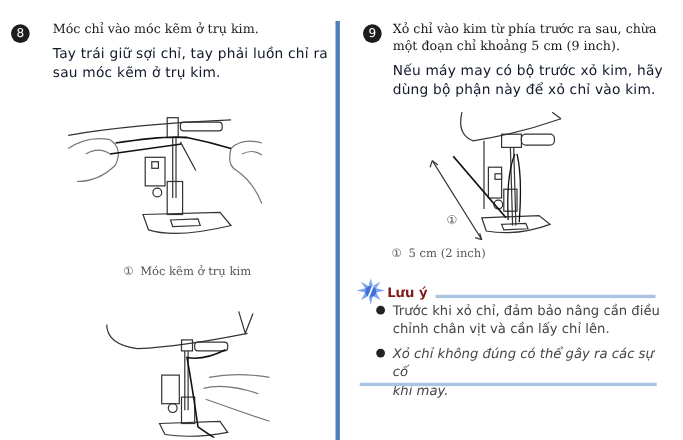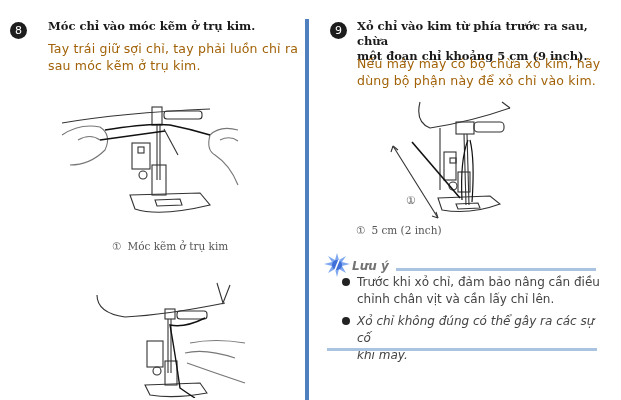--- a/index.html
+++ b/index.html
@@ -2,28 +2,28 @@
 <html><head>
 <meta charset="utf-8">
 <style>
   html, body { margin:0; padding:0; background:#ffffff; }
   body { width:621px; height:400px; position:relative; overflow:hidden;
          font-family:"DejaVu Sans", "Liberation Sans", sans-serif; color:#3a3a3a; }
   .step-badge { position:absolute; width:17px; height:17px; border-radius:50%;
                 background:#1d1d1d; color:#fff; font-size:11px; line-height:17px;
                 text-align:center; font-family:"DejaVu Sans", sans-serif; }
   .step-title { position:absolute; font-family:"DejaVu Serif", "Liberation Serif", serif;
-                font-weight:bold; font-size:11.5px; color:#1a1a1a; line-height:15px; }
-  .step-body { position:absolute; font-size:12.5px; line-height:17px; color:#a16207;
+                font-weight:normal; font-size:11.5px; color:#1a1a1a; line-height:15px; }
+  .step-body { position:absolute; font-size:12.5px; line-height:17px; color:#0f172a;
                letter-spacing:0.2px; }
   .divider { position:absolute; left:305px; top:19px; width:4px; height:381px; background:#4f7fbf; }
   .caption { position:absolute; font-size:10.5px; color:#555; font-family:"DejaVu Serif", serif; }
   .caption .circ { display:inline-block; margin-right:6px; }
   .illus { position:absolute; }
-  .note-title { position:absolute; font-weight:bold; font-size:12px; color:#737373;font-style:italic; }
+  .note-title { position:absolute; font-weight:bold; font-size:12px; color:#7f1d1d; }
   .rule { position:absolute; height:3px; background:#a9c3e0; }
   .bullet { position:absolute; font-size:12px; line-height:17px; color:#444; }
   .bullet .dot { position:absolute; left:0; top:4px; width:8px; height:8px; border-radius:50%; background:#222; }
   .bullet .txt { display:block; padding-left:15px; }
 </style>
 </head>
 <body>
 
 <div>
   <div class="step-badge" style="left:10px;top:22px;">8</div>
@@ -89,21 +89,21 @@
 
 <div class="divider"></div>
 
 <div>
   <div class="step-badge" style="left:330px;top:22px;">9</div>
   <div class="step-title" style="left:357px;top:19px;">
     <div>Xỏ chỉ vào kim từ phía trước ra sau, chừa</div>
     <div>một đoạn chỉ khoảng 5 cm (9 inch).</div>
   </div>
   <div class="step-body" style="left:357px;top:55px;">
-    <div>Nếu máy may có bộ chừa xỏ kim, hãy</div>
+    <div>Nếu máy may có bộ trước xỏ kim, hãy</div>
     <div>dùng bộ phận này để xỏ chỉ vào kim.</div>
   </div>
 
   <svg class="illus" style="left:390px;top:100px;" width="140" height="120" viewBox="0 0 140 120">
     <g fill="none" stroke="#333" stroke-width="1.1">
       <path d="M30 2 Q25 22 40 28 Q80 22 120 8"></path>
       <path d="M112 2 L120 8"></path>
       <rect x="66" y="22" width="18" height="12"></rect>
       <rect x="84" y="22" width="30" height="10" rx="4"></rect>
       <line x1="50" y1="28" x2="50" y2="90"></line>

